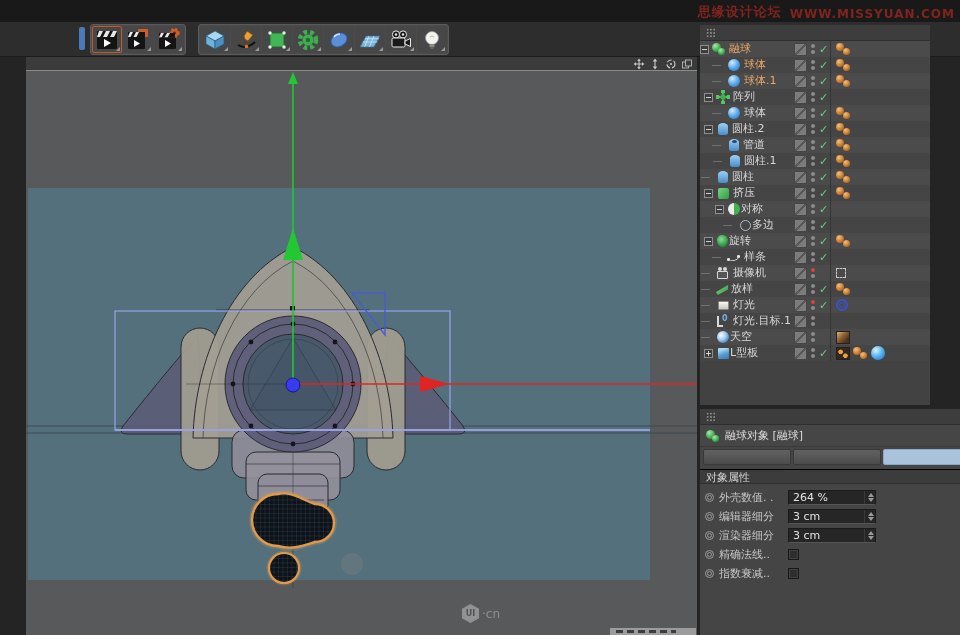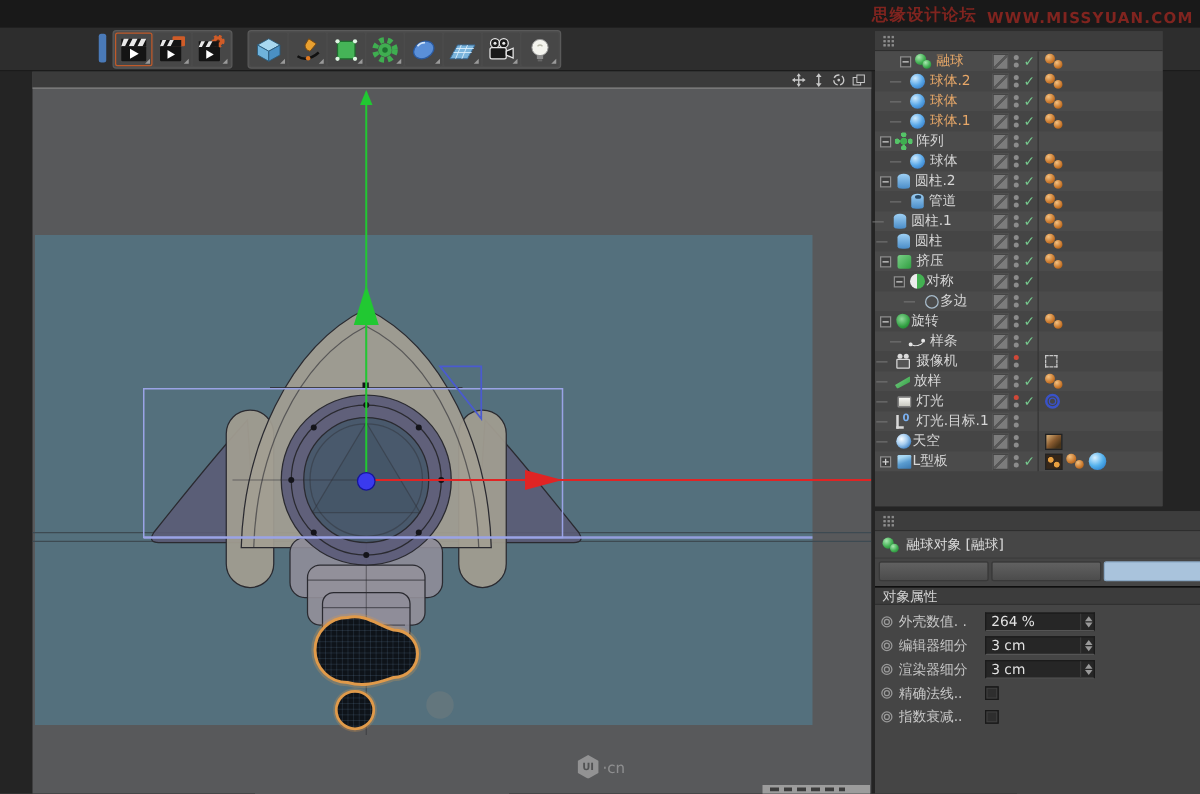--- a/index.html
+++ b/index.html
@@ -484,45 +484,34 @@
     <span class="pmenu-item"></span>
         <span class="pmenu-item"></span>
         <span class="pmenu-item"></span>
         <span class="pmenu-item"></span>
         <span class="pmenu-item"></span>
         <span class="pmenu-item"></span>
       </div>
   </div>
   <div id="om-list">
 
-  <div class="orow sel" style="padding-left: 20px;">
+  <div class="orow sel" style="padding-left: 0;">
         <span class="expand e-minus"></span>
         <span class="oicon i-metaball"></span>
         <span class="olabel">融球</span>
         <span class="swatch"></span>
         <span class="dots"></span>
         <span class="check"></span>
         <span class="tagcol">
           <span class="tag tag-mat"></span>
         </span>
       </div>
       <div class="orow sel" style="padding-left: 15px;">
         <span class="expand e-dash"></span>
         <span class="oicon i-sphere"></span>
-        <span class="olabel">球体.2</span>
-        <span class="swatch"></span>
-        <span class="dots"></span>
-        <span class="check"></span>
-        <span class="tagcol">
-          <span class="tag tag-mat"></span>
-        </span>
-      </div>
-      <div class="orow sel" style="padding-left: 15px;">
-        <span class="expand e-dash"></span>
-        <span class="oicon i-sphere"></span>
         <span class="olabel">球体</span>
         <span class="swatch"></span>
         <span class="dots"></span>
         <span class="check"></span>
         <span class="tagcol">
           <span class="tag tag-mat"></span>
         </span>
       </div>
       <div class="orow sel" style="padding-left: 15px;">
         <span class="expand e-dash"></span>
@@ -570,21 +559,21 @@
         <span class="expand e-dash"></span>
         <span class="oicon i-pipe"></span>
         <span class="olabel">管道</span>
         <span class="swatch"></span>
         <span class="dots"></span>
         <span class="check"></span>
         <span class="tagcol">
           <span class="tag tag-mat"></span>
         </span>
       </div>
-      <div class="orow" style="padding-left: 1px; align-items: center;">
+      <div class="orow" style="padding-left: 16px; align-items: center;">
         <span class="expand e-dash"></span>
         <span class="oicon i-cylinder"></span>
         <span class="olabel">圆柱.1</span>
         <span class="swatch"></span>
         <span class="dots"></span>
         <span class="check"></span>
         <span class="tagcol">
           <span class="tag tag-mat"></span>
         </span>
       </div>

